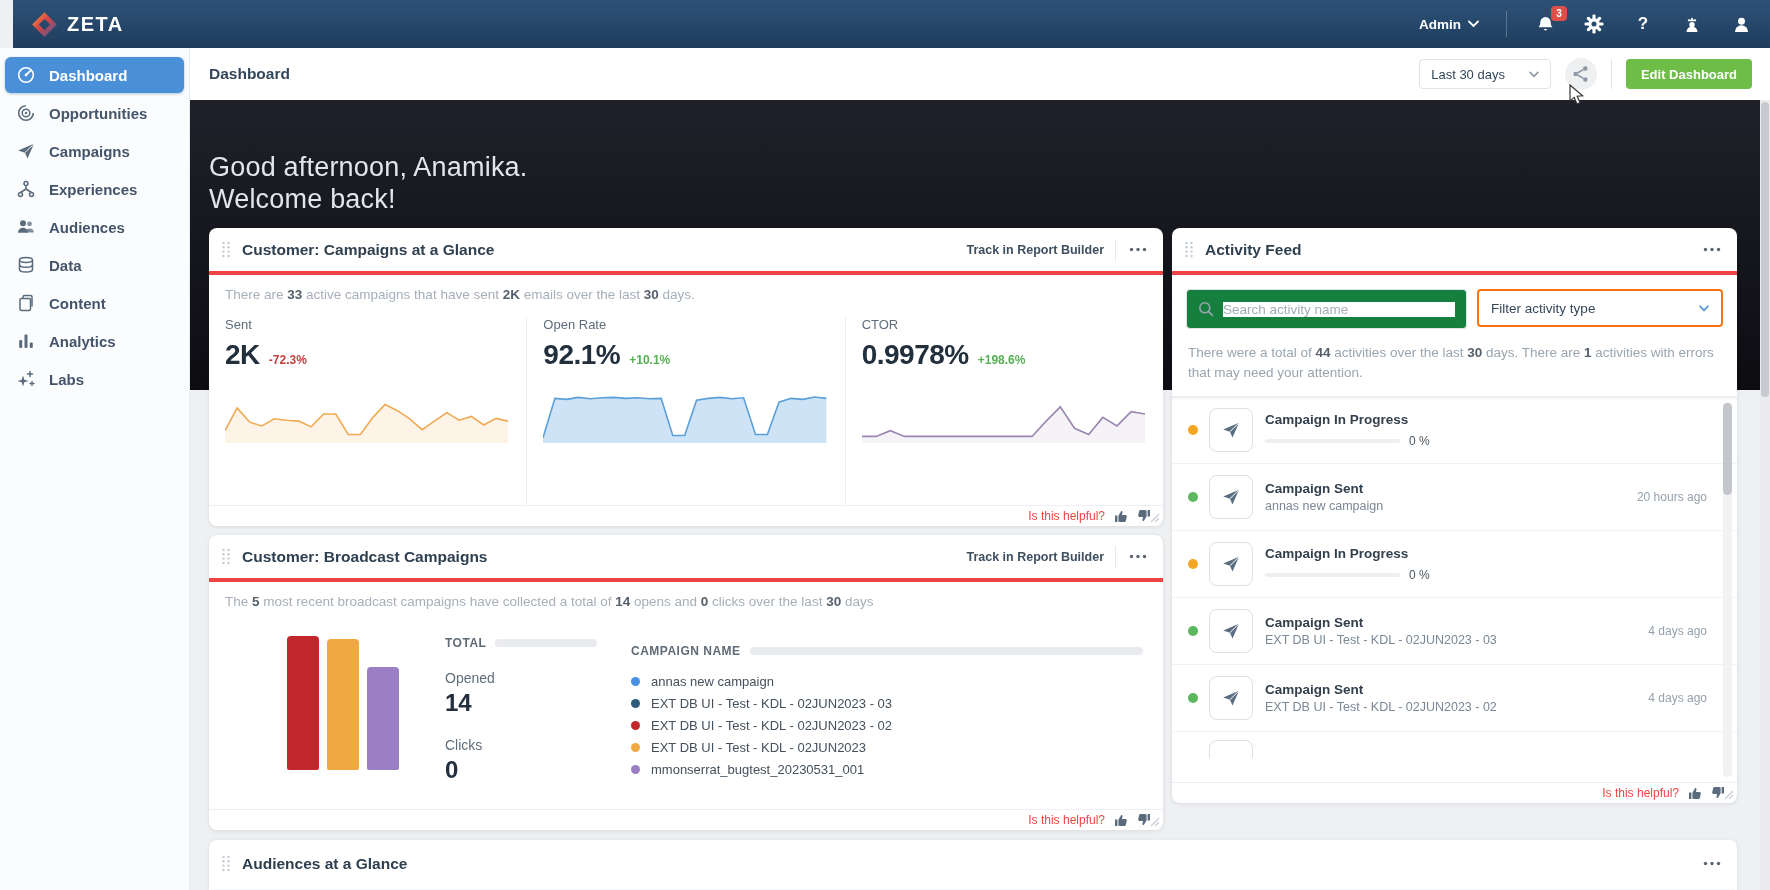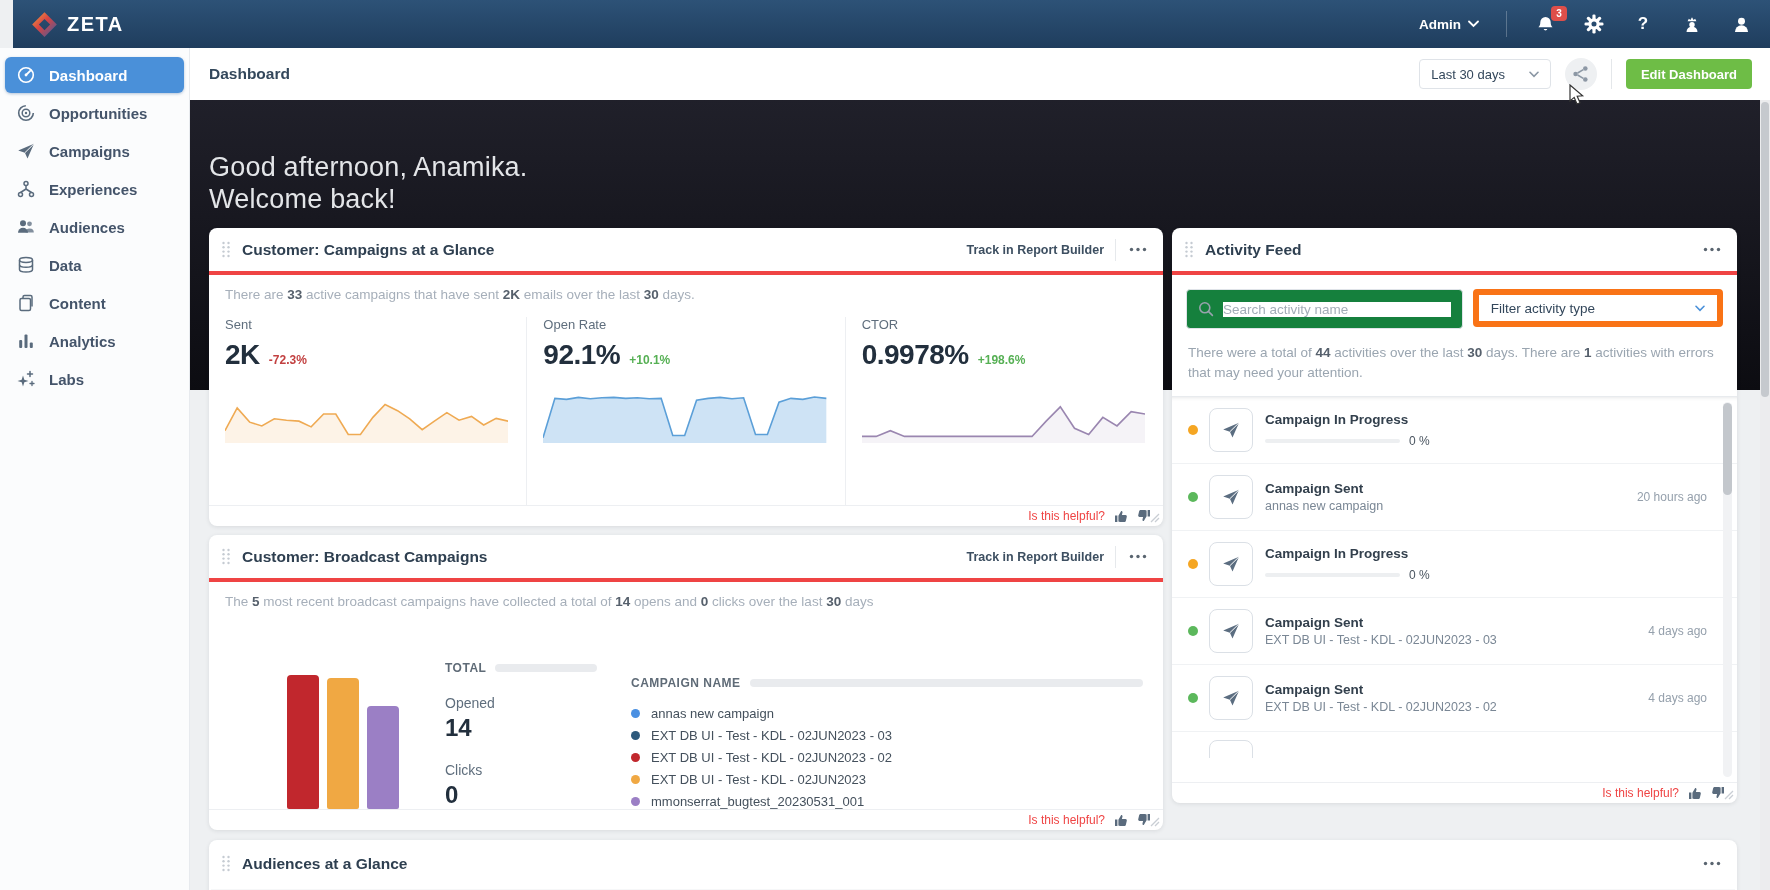--- a/index.html
+++ b/index.html
@@ -70,40 +70,40 @@
   .stat + .stat { border-left:1px solid #edeff2; }
   .stat-label { font-size:13px; color:#5f6e7d; margin-bottom:7px; }
   .stat-values { display:flex; align-items:baseline; gap:9px; }
   .stat-value { font-size:28px; font-weight:bold; color:#222f3d; letter-spacing:-.5px; }
   .delta { font-size:12px; font-weight:bold; }
   .delta.down { color:#c24040; } .delta.up { color:#56b054; }
   .spark { width:100%; height:56px; margin-top:16px; flex:none; }
 
   
   .card-broadcast { height:295px; margin-top:9px; }
-  .bc-body { display:flex; flex:1; padding:20px 16px 0;align-items:flex-end; }
+  .bc-body { display:flex; flex:1; padding:20px 16px 0; }
   .bars { margin-left:62px; width:112px; height:134px; display:flex; align-items:flex-end; gap:8px; flex:none; }
   .bar { width:32px; border-radius:4px 4px 2px 2px; }
   .totals { margin-left:46px; width:152px; flex:none; }
   .mini-head { display:flex; align-items:center; gap:9px; font-size:12px; font-weight:bold; letter-spacing:.5px; color:#5f6b77; }
   .pill { height:8px; background:#e9ebee; border-radius:4px; flex:1; }
   .tot-label { font-size:14px; color:#5f6e7d; margin-top:20px; }
   .tot-value { font-size:24px; font-weight:bold; color:#222f3d; margin-top:3px; }
   .names { flex:1; margin-left:34px; padding-right:4px;margin-top:8px; }
   .legend { margin-top:16px; display:flex; flex-direction:column; gap:7px; }
   .legend-row { display:flex; align-items:center; gap:11px; font-size:13px; color:#44505c; }
   .legend-dot { width:9px; height:9px; border-radius:50%; flex:none; }
 
   
   .card-activity { flex:1; height:575px; }
   .search-row { display:flex; gap:10px; padding:14px 14px 12px; flex:none; }
   .search-box { flex:1.18; height:40px; border:1px solid #dfe3e8; border-radius:4px; display:flex; align-items:center; gap:9px; padding:0 11px; background:#15803d; }
   .search-box input { border:none; outline:none; flex:1; font-size:13.5px; color:#33475b; font-family:"Liberation Sans",sans-serif; min-width:0; }
   .search-box input::placeholder { color:#a3adb8; }
-  .filter-box { flex:1; height:38px; border:6px solid #f97316; border-radius:4px; display:flex; align-items:center;
+  .filter-box { flex:1; height:38px; border:2px solid #f97316; border-radius:4px; display:flex; align-items:center;
     padding:0 12px; font-size:13.5px; color:#33475b; cursor:pointer; background:#fff; }
   .filter-box svg { margin-left:auto; }
   .act-desc { padding:2px 16px 12px; font-size:13.5px; color:#9aa5b0; line-height:1.5; flex:none; }
   .act-list { flex:1; border-top:1px solid #e8ebee; position:relative; overflow:hidden;
     box-shadow:inset 0 4px 4px -4px rgba(20,30,40,.15); }
   .act-row { height:67px; display:flex; align-items:center; padding:0 30px 0 16px; border-bottom:1px solid #f0f2f4; cursor:pointer; }
   .status-dot { width:10px; height:10px; border-radius:50%; margin-right:11px; flex:none; }
   .status-dot.orange { background:#f5a623; } .status-dot.green { background:#5cb85c; }
   .act-icon { width:44px; height:44px; border:1px solid #dbe0e6; border-radius:8px; display:flex; align-items:center;
     justify-content:center; color:#5b6d80; flex:none; background:#fff; }

